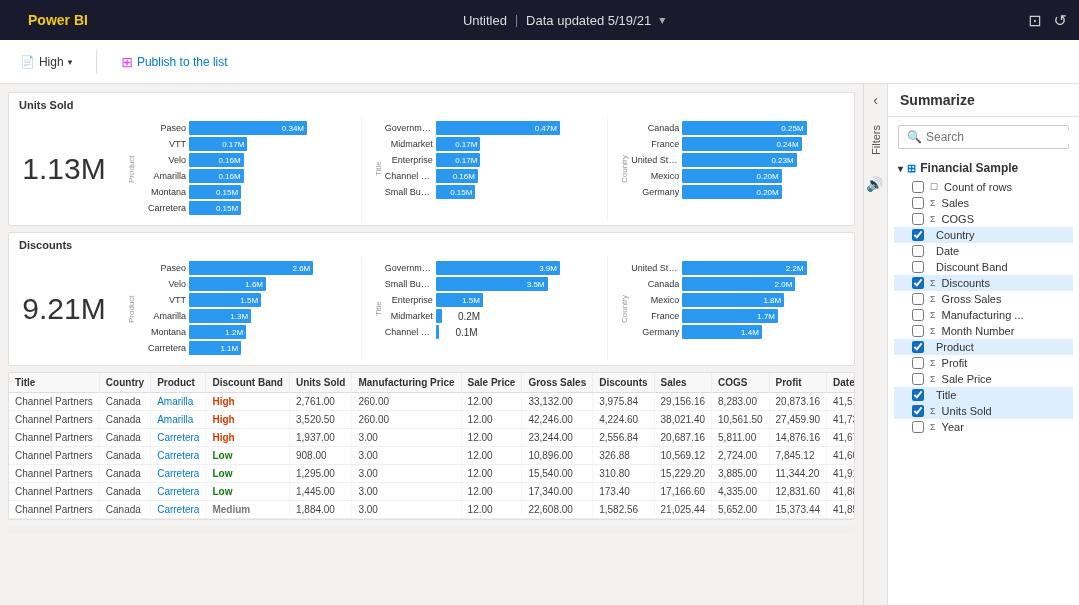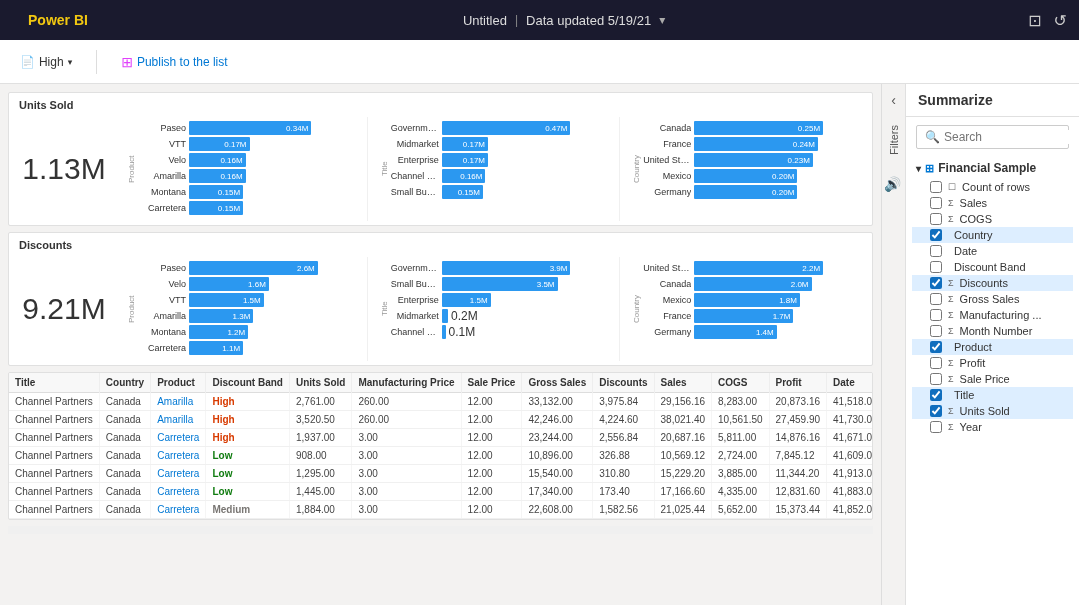--- a/index.html
+++ b/index.html
@@ -22,27 +22,27 @@
     
     .panel { background: white; border: 1px solid #e0e0e0; border-radius: 2px; }
     .panel-title { font-size: 11px; font-weight: 600; color: #333; padding: 6px 10px 2px; }
 
     
     .charts-row { display: flex; gap: 4px; padding: 6px; }
     .bar-row { display: flex; align-items: center; margin-bottom: 2px; }
     .bar-row-label { font-size: 9px; color: #333; width: 48px; text-align: right; margin-right: 3px; white-space: nowrap; overflow: hidden; text-overflow: ellipsis; }
     .bar-fill { background: #2b98f0; height: 14px; border-radius: 1px; position: relative; display: flex; align-items: center; }
     .bar-val { font-size: 8px; color: white; position: absolute; right: 3px; white-space: nowrap; }
-    .bar-val-outside { font-size: 12px; color: #333; margin-left: 3px; }
+    .bar-val-outside { font-size: 10px; color: #333; margin-left: 16px; }
 
     .units-row { display: flex; align-items: stretch; }
     .units-big { width: 110px; display: flex; align-items: center; justify-content: center; font-size: 30px; font-weight: 300; color: #333; }
 
     
-    #filters { width: 174px; background: white; border-left: 1px solid #e0e0e0; display: flex; flex-direction: column; justify-content: flex-end; }
+    #filters { width: 192px; background: white; border-left: 1px solid #e0e0e0; display: flex; flex-direction: column; justify-content: flex-end; }
     #filters-header { display: flex; align-items: center; justify-content: space-between; padding: 8px 12px; border-bottom: 1px solid #e0e0e0; }
 
     .search-box { margin: 8px 10px; border: 1px solid #ccc; border-radius: 2px; display: flex; align-items: center; padding: 4px 8px; background: white; }
     .search-box input { border: none; outline: none; font-size: 12px; flex: 1; }
 
     .filter-tree { flex: 1; overflow-y: auto; padding: 0 6px; }
     .tree-parent { font-size: 12px; font-weight: 600; color: #333; padding: 4px 4px; display: flex; align-items: center; gap: 4px; cursor: pointer; }
     .tree-item { display: flex; align-items: center; gap: 6px; padding: 2px 6px 2px 18px; font-size: 11px; color: #333; cursor: pointer; }
     .tree-item input[type=checkbox] { width: 12px; height: 12px; cursor: pointer; accent-color: #106ebe; }
     .tree-item .item-icon { font-size: 9px; color: #666; }

